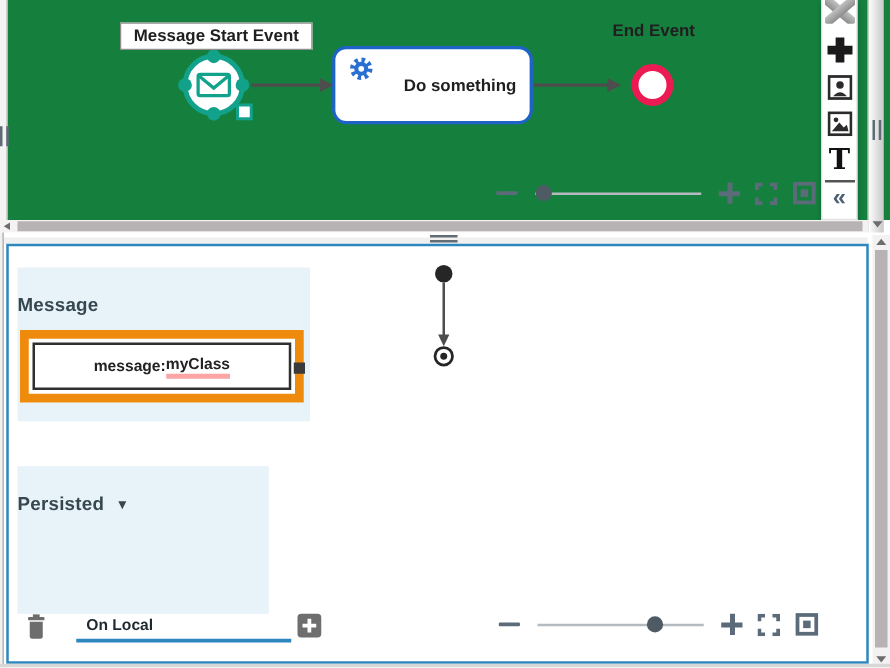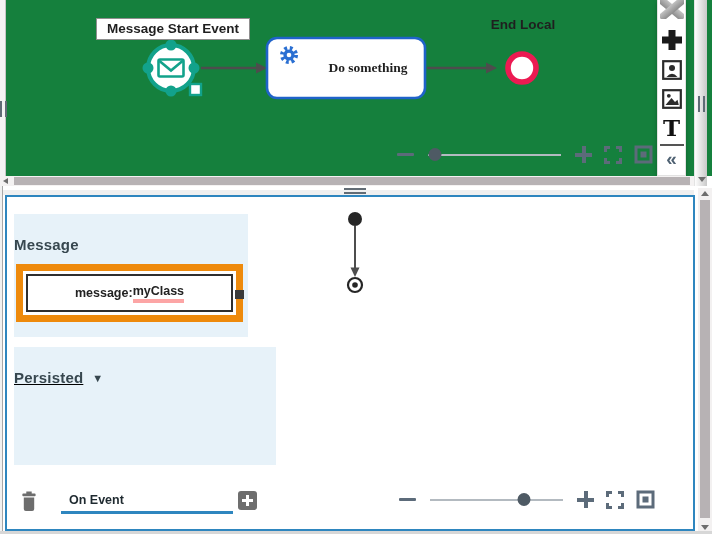--- a/index.html
+++ b/index.html
@@ -8,21 +8,21 @@
   #app { position:absolute; left:0; top:0; width:712px; height:534px; background:#fff; }
 
   
   .top-canvas { position:absolute; left:0; top:0; width:712px; height:176px; background:#15803d; }
   .diagram-svg { position:absolute; left:0; top:0; }
 
   .shape-label { position:absolute; font-weight:bold; font-size:13.5px; color:#1f1f1f; }
   .start-label { left:96px; top:18px; padding:2px 10px 3px; background:#fff; border:1px solid #8f8f8f; }
   .end-label   { left:481px; top:17px; width:84px; text-align:center; }
   .task-label  { left:267px; top:38px; width:158px; height:60px; display:flex;
-                 align-items:center; justify-content:center; padding-left:44px;font-family:Liberation Serif, serif; }
+                 align-items:center; justify-content:center; padding-left:44px; }
 
   
   .v-splitter-left { position:absolute; left:0; top:0; width:6px; height:186px;
                      background:#f3f3f3; border-right:1px solid #c6c6c6; }
   .v-splitter-right { position:absolute; left:694px; top:0; width:13px; height:186px;
                       background:linear-gradient(to right,#fdfdfd,#c9c9c9); border-left:1px solid #e3e3e3;}
   .grip-v { position:absolute; width:7px; height:16px;
             border-left:2px solid #5f6b76; border-right:2px solid #5f6b76; }
   .grip-v.left  { left:0; top:101px; }
   .grip-v.right { left:3px; top:96px; }
@@ -75,21 +75,21 @@
   .page-left-edge { position:absolute; left:0; top:186px; width:3px; height:348px;
                     background:#f1f1f1; border-right:1px solid #a8a8a8; }
   .page-bottom { position:absolute; left:0; top:531px; width:712px; height:3px; background:#d7d7d7; }
 
   
   .bottom-panel { position:absolute; left:5px; top:195px; width:690px; height:336px;
                   border:2px solid #2e86bf; background:#fff; }
   .sec { position:absolute; background:#e7f2f9; }
   .sec-message   { left:7px;   top:17px;  width:234px; height:123px; }
   .sec-local     { left:445px; top:17px;  width:240px; height:120px; }
-  .sec-persisted { left:7px;   top:150px; width:262px; height:118px;text-decoration:underline; }
+  .sec-persisted { left:7px;   top:176px; width:201px; height:118px; }
   .sec-header { margin-top:22px; font-weight:bold; font-size:15px;
                 color:#37474f; letter-spacing:.2px; }
   .caret-down { display:inline-block; margin-left:9px; font-size:11px; transform:translateY(-1px); cursor:pointer; }
 
   .var-selected { position:absolute; left:9px; top:67px; width:227px; height:58px;
                   border:7px solid #ee8a0c; background:#fff; cursor:pointer;text-align:center; }
   .var-inner { position:absolute; left:3px; top:3px; right:3px; bottom:3px; border:2px solid #2f2f2f;
                background:#fff; display:flex; align-items:center; justify-content:center;
                font-weight:bold; font-size:12.5px; color:#222; }
   .var-name { border-bottom:4px solid #fca5a5; padding-bottom:1px; }
@@ -155,21 +155,21 @@
         <polygon points="497,68 486,62.5 486,73.5" fill="#4d4d4d"></polygon>
       </g>
 
       <g>
         <circle cx="522" cy="68" r="14" fill="#ffffff" stroke="#ec1a52" stroke-width="5.6"></circle>
       </g>
     </svg>
 
     <div class="shape-label start-label">Message Start Event</div>
     <div class="shape-label task-label">Do something</div>
-    <div class="shape-label end-label">End Local</div>
+    <div class="shape-label end-label">End Event</div>
 
     <div class="zoom-ctl" style="left:397px; top:145px;">
       <div class="zc-minus"></div>
       <div class="zc-slider">
         <div class="zc-handle" style="left: 5%;"></div>
       </div>
       <div class="zc-plus"></div>
       <div class="zc-icon">
         <svg width="18" height="18" viewBox="0 0 18 18">
           <path d="M1.5,6 V1.5 H6 M12,1.5 H16.5 V6 M16.5,12 V16.5 H12 M6,16.5 H1.5 V12" fill="none" stroke="#5c6b7a" stroke-width="3"></path>
@@ -272,21 +272,21 @@
       </div>
     </div>
 
     <div class="trash-btn">
       <svg width="18" height="21" viewBox="0 0 18 21">
         <rect x="6.3" y="0.5" width="5.4" height="2.6" fill="#6d6d6d"></rect>
         <rect x="2.4" y="2.6" width="13.2" height="2.6" rx="0.8" fill="#6d6d6d"></rect>
         <path d="M3.8,6.4 h10.4 v11.6 a2,2 0 0 1 -2,2 h-6.4 a2,2 0 0 1 -2,-2 Z" fill="#6d6d6d"></path>
       </svg>
     </div>
-    <div class="on-event-field">On Event</div>
+    <div class="on-event-field">On Local</div>
     <div class="on-event-underline"></div>
     <div class="add-var-btn"></div>
 
     <div class="zoom-ctl" style="left:392px; top:293px;">
       <div class="zc-minus"></div>
       <div class="zc-slider">
         <div class="zc-handle" style="left: 71%;"></div>
       </div>
       <div class="zc-plus"></div>
       <div class="zc-icon">

